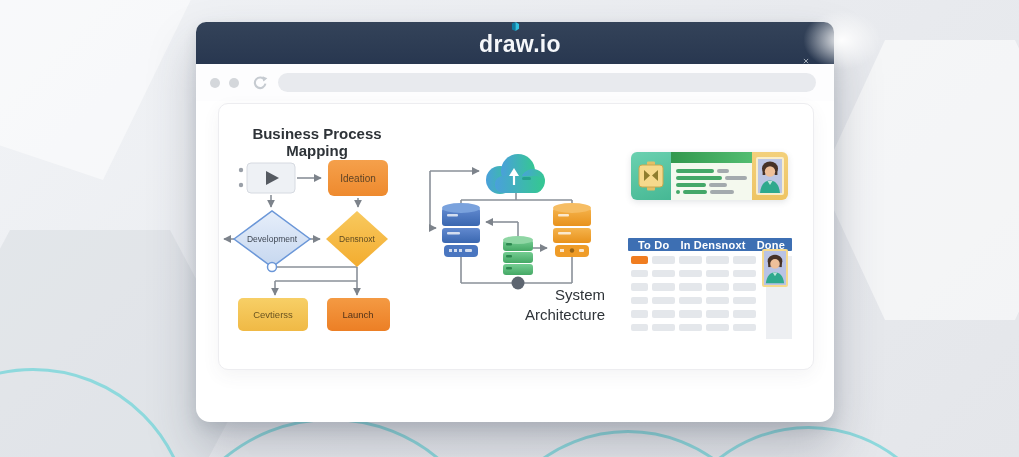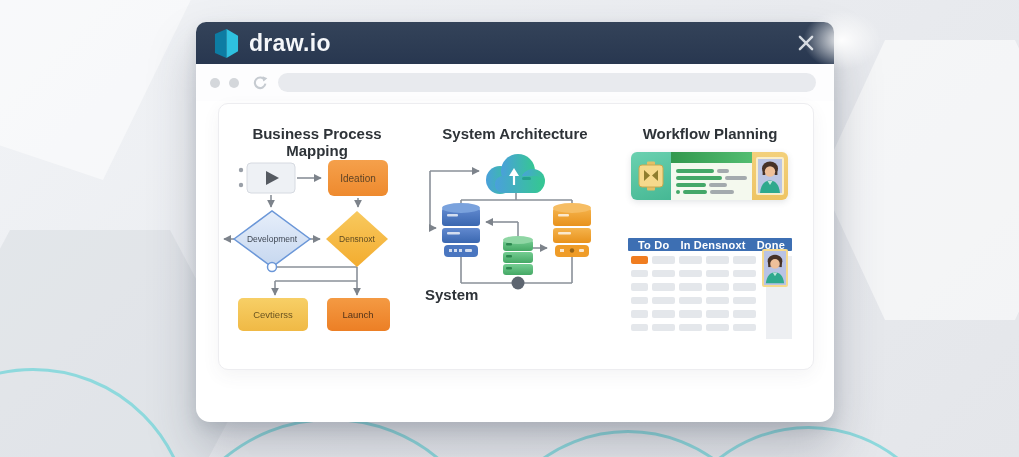--- a/index.html
+++ b/index.html
@@ -17,39 +17,39 @@
   .arc{position:absolute;border:3px solid #8ed9dd;border-radius:50%;z-index:1;background:transparent;}
   .arc1{left:-125px;top:368px;width:310px;height:310px;}
   .arc2{left:163px;top:418px;width:330px;height:330px;}
   .arc3{left:480px;top:430px;width:290px;height:290px;}
   .arc4{left:663px;top:426px;width:285px;height:285px;}
   
   .window{position:absolute;left:196px;top:22px;width:638px;height:400px;z-index:2;
     background:#ffffff;border-radius:10px 10px 14px 14px;
     box-shadow:0 26px 48px rgba(45,55,75,.26),0 6px 14px rgba(45,55,75,.12);}
   .titlebar{height:42px;background:linear-gradient(180deg,#344359,#283750);
-    border-radius:10px 10px 0 0;display:flex;align-items:center;padding:0 18px;}
+    border-radius:10px 10px 0 0;display:flex;align-items:center;padding:0 18px;flex-direction:column;}
   .app-title{color:#f5f7fa;font-size:23px;font-weight:700;margin-left:10px;letter-spacing:.3px;}
   .close-btn{margin-left:auto;width:20px;height:20px;}
   .chromebar{height:37px;display:flex;align-items:center;padding:0 14px;background:#fdfdfe;}
   .dot{width:10px;height:10px;border-radius:50%;background:#d4d7db;margin-right:9px;}
   .refresh{margin:0 10px 0 4px;}
   .addressbar{flex:1;height:19px;background:#e8eaee;border-radius:10px;margin-right:4px;}
   .card{position:absolute;left:22px;top:81px;width:594px;height:265px;background:#fff;
     border:1px solid #ededf0;border-radius:10px;box-shadow:0 6px 18px rgba(60,70,90,.06);}
   
   .panel{position:absolute;z-index:3;}
   .panel h3{margin:22px 12px 0;text-align:center;font-size:15px;color:#2e3338;font-weight:700;}
   .p1{left:218px;top:103px;width:198px;height:265px;}
   .p2{left:425px;top:103px;width:180px;height:265px;}
   .p3{left:628px;top:103px;width:164px;height:265px;}
   .p1 svg.flow{position:absolute;left:0;top:50px;}
   .p2 svg.flow{position:absolute;left:0;top:45px;}
-  .caption{position:absolute;top:182px;width:100%;text-align:left;font-size:15px;
-    font-weight:700;color:#2e3338;line-height:1.35;}
+  .caption{position:absolute;top:182px;width:100%;text-align:right;font-size:15px;
+    font-weight:400;color:#2e3338;line-height:1.35;}
   
   .wf-card{position:absolute;left:3px;top:49px;width:157px;height:48px;border-radius:6px;
     overflow:hidden;display:flex;box-shadow:0 2px 6px rgba(70,80,95,.15);}
   .wf-teal{width:42px;background:linear-gradient(160deg,#6bd1b0,#46b894);display:flex;
     align-items:center;justify-content:center;}
   .wf-mid{flex:1;background:#f4f9ee;position:relative;}
   .wf-midbar{height:11px;background:linear-gradient(90deg,#33984e,#52bd71);}
   .wf-lines{padding:3px 5px 0;}
   .wf-row{display:flex;gap:3px;align-items:center;margin-top:3.4px;}
   .bar{height:3.5px;border-radius:2px;}
@@ -209,21 +209,20 @@
         <text x="55" y="164.5" text-anchor="middle" font-size="9.5" fill="#6a5420">Cevtierss</text>
       </g>
       <g>
         <rect x="109" y="145" width="63" height="33" rx="5" fill="url(#g-orangebox)"></rect>
         <text x="140" y="164.5" text-anchor="middle" font-size="9.5" fill="#54341a">Launch</text>
       </g>
     </svg>
   </div>
 
   <div class="panel p2">
-    <h3>System Architecture</h3>
     <svg class="flow" width="180" height="145" viewBox="0 0 180 145">
 
       <g stroke="#8a9099" stroke-width="1.6" fill="none">
         <path d="M5,23 L54,23" marker-end="url(#arr)"></path>
         <path d="M5,23 L5,80"></path>
         <path d="M5,80 L11,80" marker-end="url(#arr)"></path>
         <path d="M91,45 L91,52"></path>
         <path d="M36,52 L147,52"></path>
         <path d="M36,52 L36,58"></path>
         <path d="M147,52 L147,58"></path>
@@ -282,25 +281,25 @@
         <g fill="#1f7a42" opacity=".8">
           <rect x="81" y="95" width="6" height="2.5" rx="1"></rect>
           <rect x="81" y="107" width="6" height="2.5" rx="1"></rect>
           <rect x="81" y="119" width="6" height="2.5" rx="1"></rect>
         </g>
       </g>
       <circle cx="93" cy="135" r="6.5" fill="#5d6570"></circle>
     </svg>
     <div class="caption">
       <div>System</div>
+      <div>Architecture</div>
     </div>
   </div>
 
   <div class="panel p3">
-    <h3>Workflow Planning</h3>
 
     <div class="wf-card">
       <div class="wf-teal">
         <svg width="30" height="30" viewBox="0 0 30 30">
           <rect x="11" y="0.5" width="8" height="4" rx="1" fill="#e3bf66"></rect>
           <rect x="11" y="25.5" width="8" height="4" rx="1" fill="#e3bf66"></rect>
           <rect x="3" y="4" width="24" height="22" rx="3" fill="#f6d98c" stroke="#caa84e"></rect>
           <path d="M8,9 L14,14.5 L8,20 Z" fill="#8f7d2e"></path>
           <path d="M22,9 L16,14.5 L22,20 Z" fill="#8f7d2e"></path>
         </svg>

